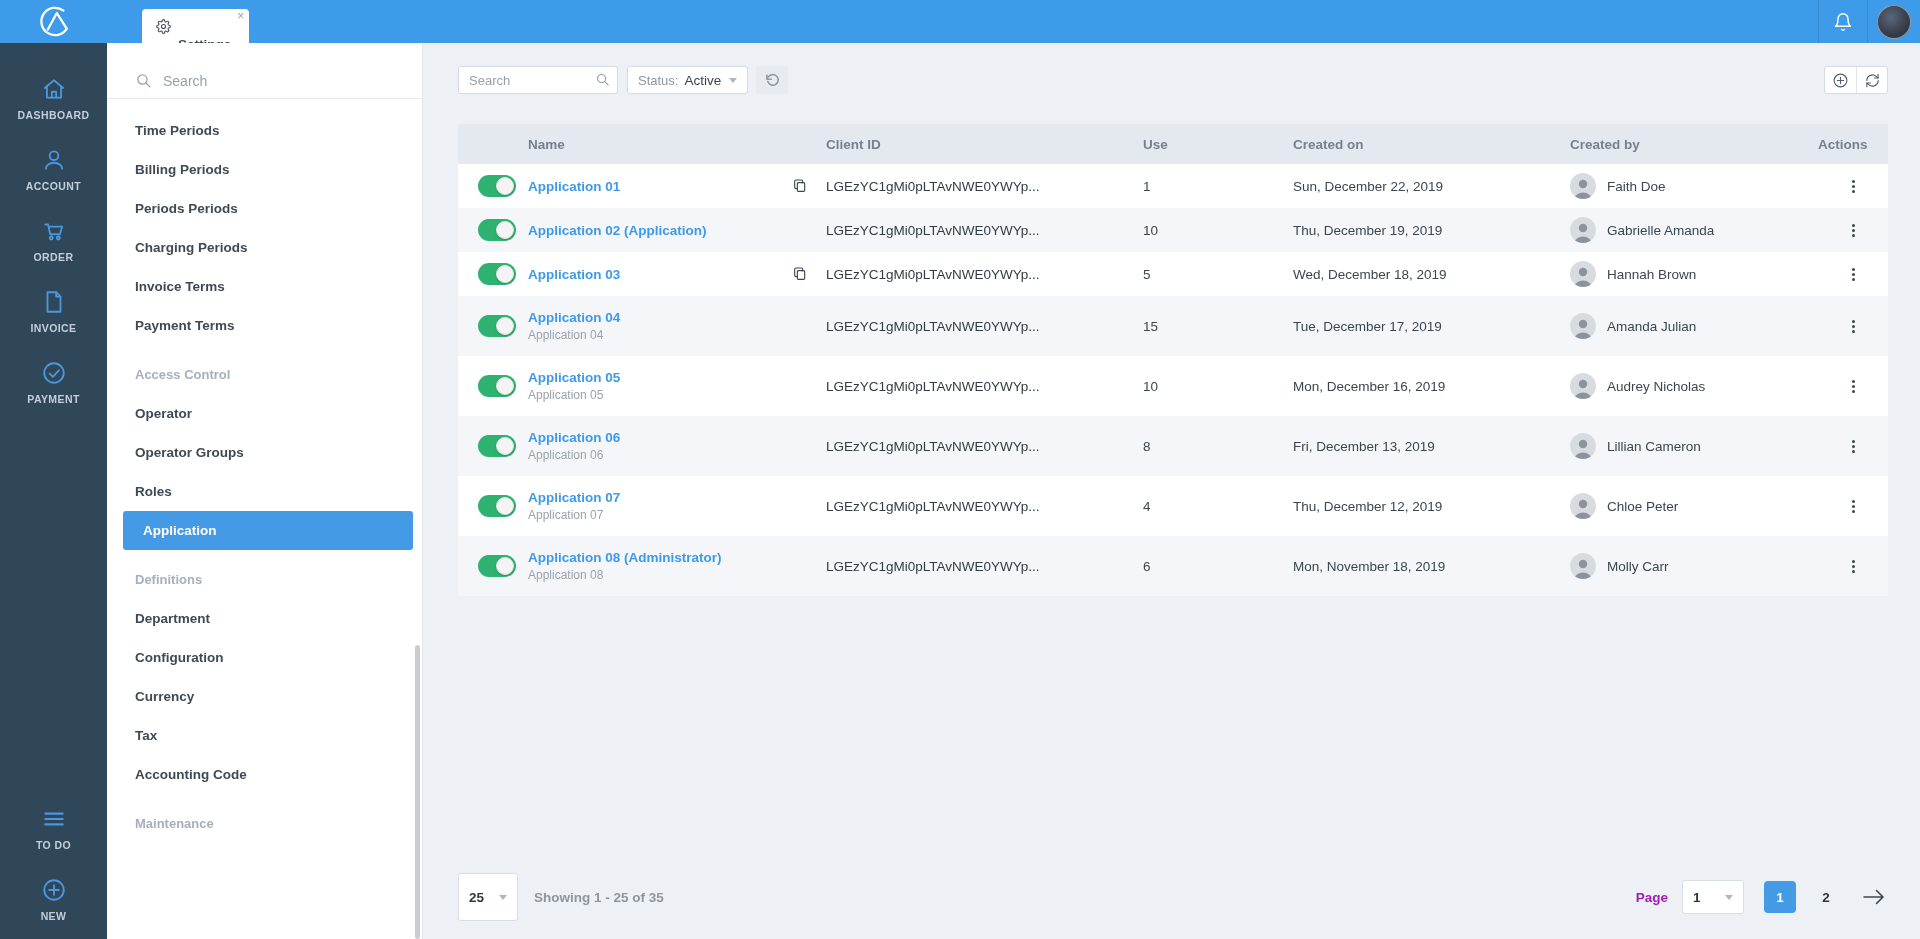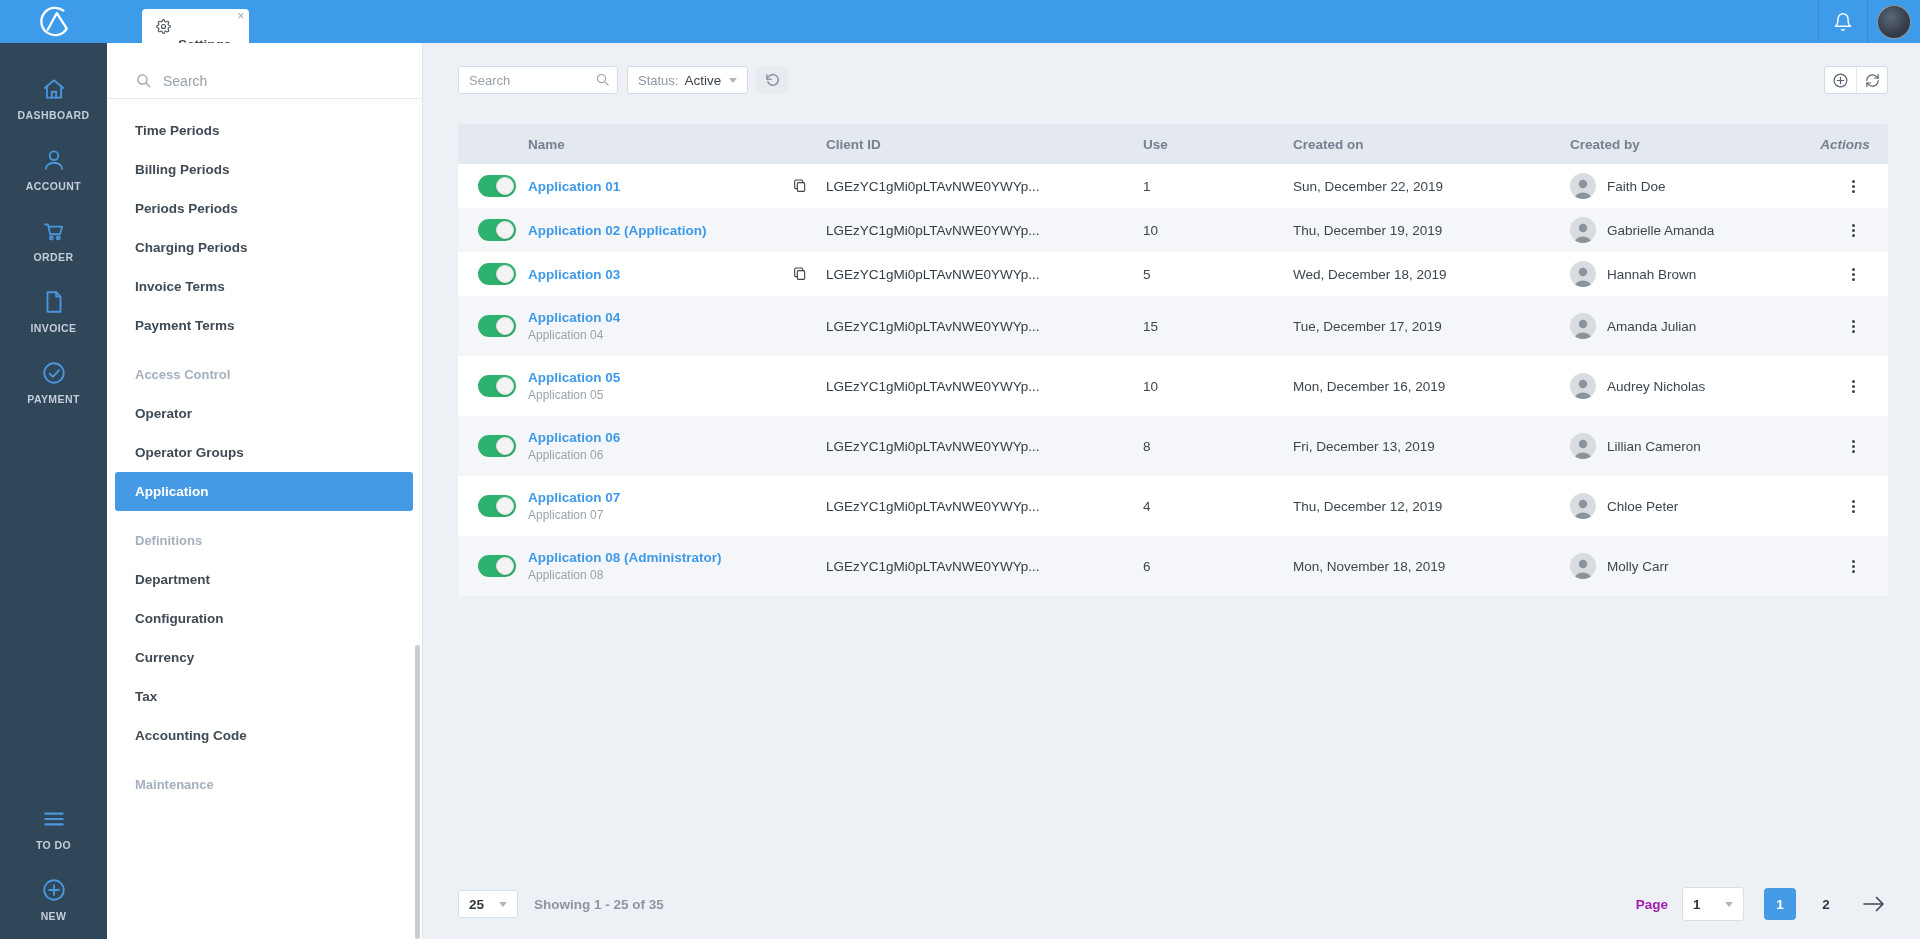--- a/index.html
+++ b/index.html
@@ -36,21 +36,21 @@
   
   .sidebar { width:316px; background:#fff; border-right:1px solid #e2e6ea; position:relative; overflow:hidden; }
   .side-search { display:flex; align-items:center; gap:11px; padding:20px 0 0 28px; height:56px;
                  border-bottom:1px solid #e6eaee; margin-right:0; }
   .side-search .icon { color:#98a1ab; }
   .side-search input { border:none; outline:none; font-size:14px; width:220px; color:#3c4650;
                        font-family:inherit; background:transparent; }
   .side-search input::placeholder { color:#98a1ab; }
   .side-list { padding:12px 0 0 0; }
   .side-item { padding:12px 0 12px 28px; font-size:13.5px; font-weight:700; color:#3e4a55; cursor:pointer; }
-  .side-item.selected { background:#459ae6; color:#fff; margin:0 9px 0 8px; padding-left:20px; border-radius:3px; }
+  .side-item.selected { background:#459ae6; color:#fff; margin:0 9px 0 16px; padding-left:20px; border-radius:3px; }
   .side-header { padding:22px 0 12px 28px; font-size:13px; font-weight:700; color:#a5b0bd; }
   .side-scroll { position:absolute; right:2px; top:602px; width:5px; height:294px; background:#c9cdd2; border-radius:3px; }
 
   
   .main { flex:1; display:flex; flex-direction:column; }
   .toolbar { display:flex; align-items:center; margin:23px 32px 0 35px; height:28px; }
   .search-box { position:relative; }
   .search-box input { width:160px; height:28px; border:1px solid #d5dbe2; border-radius:3px; padding:0 30px 0 10px;
                       font-size:13px; color:#3c4650; outline:none; font-family:inherit; background:#fff; }
   .search-box input::placeholder { color:#98a1ab; }
@@ -65,21 +65,21 @@
                display:flex; align-items:center; justify-content:center; color:#8b97a3; cursor:pointer; }
   .btn-group { margin-left:auto; display:flex; border:1px solid #d5dbe2; border-radius:3px; background:#fff; height:28px; }
   .tool-btn { width:31px; display:flex; align-items:center; justify-content:center; color:#55606c;
               background:transparent; border:none; cursor:pointer; }
   .tool-btn + .tool-btn { border-left:1px solid #e2e6ea; }
 
   
   .table { width:1430px; margin:30px 0 0 35px; font-size:13.5px; }
   .thead, .trow { display:grid; grid-template-columns:70px 298px 317px 150px 277px 1fr 70px; align-items:center; }
   .thead { background:#e4e9f0; height:40px; color:#76818f; font-weight:700; border-radius:2px; }
-  .th-actions { text-align:center; padding-right:16px;font-style:italic; }
+  .th-actions { text-align:left; padding-right:16px; }
   .trow { background:#fff; min-height:44px; }
   .trow.alt { background:#f5f6f9; }
   .trow.tall { min-height:60px; }
   .c-toggle { padding-left:20px; }
   .toggle { width:38px; height:22px; border-radius:11px; background:#2db36f; position:relative; cursor:pointer; }
   .toggle .knob { position:absolute; top:2px; right:2px; width:18px; height:18px; border-radius:50%;
                   background:#f4f4f4; border:1px solid #e2e2e2; box-shadow:0 1px 2px rgba(0,0,0,.18); }
   .c-name { position:relative; padding-right:44px; }
   .c-name .link { color:#3e9ae8; font-weight:700; text-decoration:none; cursor:pointer; display:block; }
   .c-name .sub { color:#9aa3ad; font-size:12px; margin-top:3px; }
@@ -87,21 +87,21 @@
   .c-client { color:#333c45; }
   .c-by { display:flex; align-items:center; gap:11px; }
   .row-avatar { width:26px; height:26px; border-radius:50%; background:#d8dce1; overflow:hidden;
                 display:flex; align-items:flex-end; justify-content:center; }
   .c-actions { display:flex; justify-content:center; }
   .dots { display:flex; flex-direction:column; gap:2px; padding:4px 8px; cursor:pointer; }
   .dots i { width:3px; height:3px; border-radius:50%; background:#3c4650; display:block; }
 
   
   .footer { margin-top:auto; display:flex; align-items:center; padding:0 32px 18px 35px; }
-  .pagesize-box { width:60px; height:28px; background:#fff; border:1px solid #d9dee4; border-radius:3px;
+  .pagesize-box { width:60px; height:48px; background:#fff; border:1px solid #d9dee4; border-radius:3px;
                   display:flex; align-items:center; justify-content:space-between; padding:0 10px; cursor:pointer; }
   .pagesize-box span { font-size:13.5px; font-weight:700; color:#2e3740; }
   .showing { margin-left:16px; font-size:13.5px; font-weight:700; color:#8d96a0; }
   .footer-right { margin-left:auto; display:flex; align-items:center; gap:14px; }
   .page-label { font-size:13.5px; font-weight:700; color:#a21caf; }
   .page-select { width:62px; height:34px; background:#fff; border:1px solid #d9dee4; border-radius:3px;
                  display:flex; align-items:center; justify-content:space-between; padding:0 10px; cursor:pointer; }
   .page-select span { font-size:13.5px; font-weight:700; color:#2e3740; }
   .pages { display:flex; align-items:center; gap:14px; margin-left:6px; }
   .page-btn { min-width:32px; height:32px; display:flex; align-items:center; justify-content:center;
@@ -232,20 +232,21 @@
     <div class="side-list" id="sidebar-sections">
         <div class="side-item">Time Periods</div>
         <div class="side-item">Billing Periods</div>
         <div class="side-item">Periods Periods</div>
         <div class="side-item">Charging Periods</div>
         <div class="side-item">Invoice Terms</div>
         <div class="side-item">Payment Terms</div>
         <div class="side-header">Access Control</div>
         <div class="side-item">Operator</div>
         <div class="side-item">Operator Groups</div>
+        <div class="side-item">Roles</div>
         <div class="side-item selected">Application</div>
         <div class="side-header">Definitions</div>
         <div class="side-item">Department</div>
         <div class="side-item">Configuration</div>
         <div class="side-item">Currency</div>
         <div class="side-item">Tax</div>
         <div class="side-item">Accounting Code</div>
         <div class="side-header">Maintenance</div>
       </div>
     <div class="side-scroll"></div>

